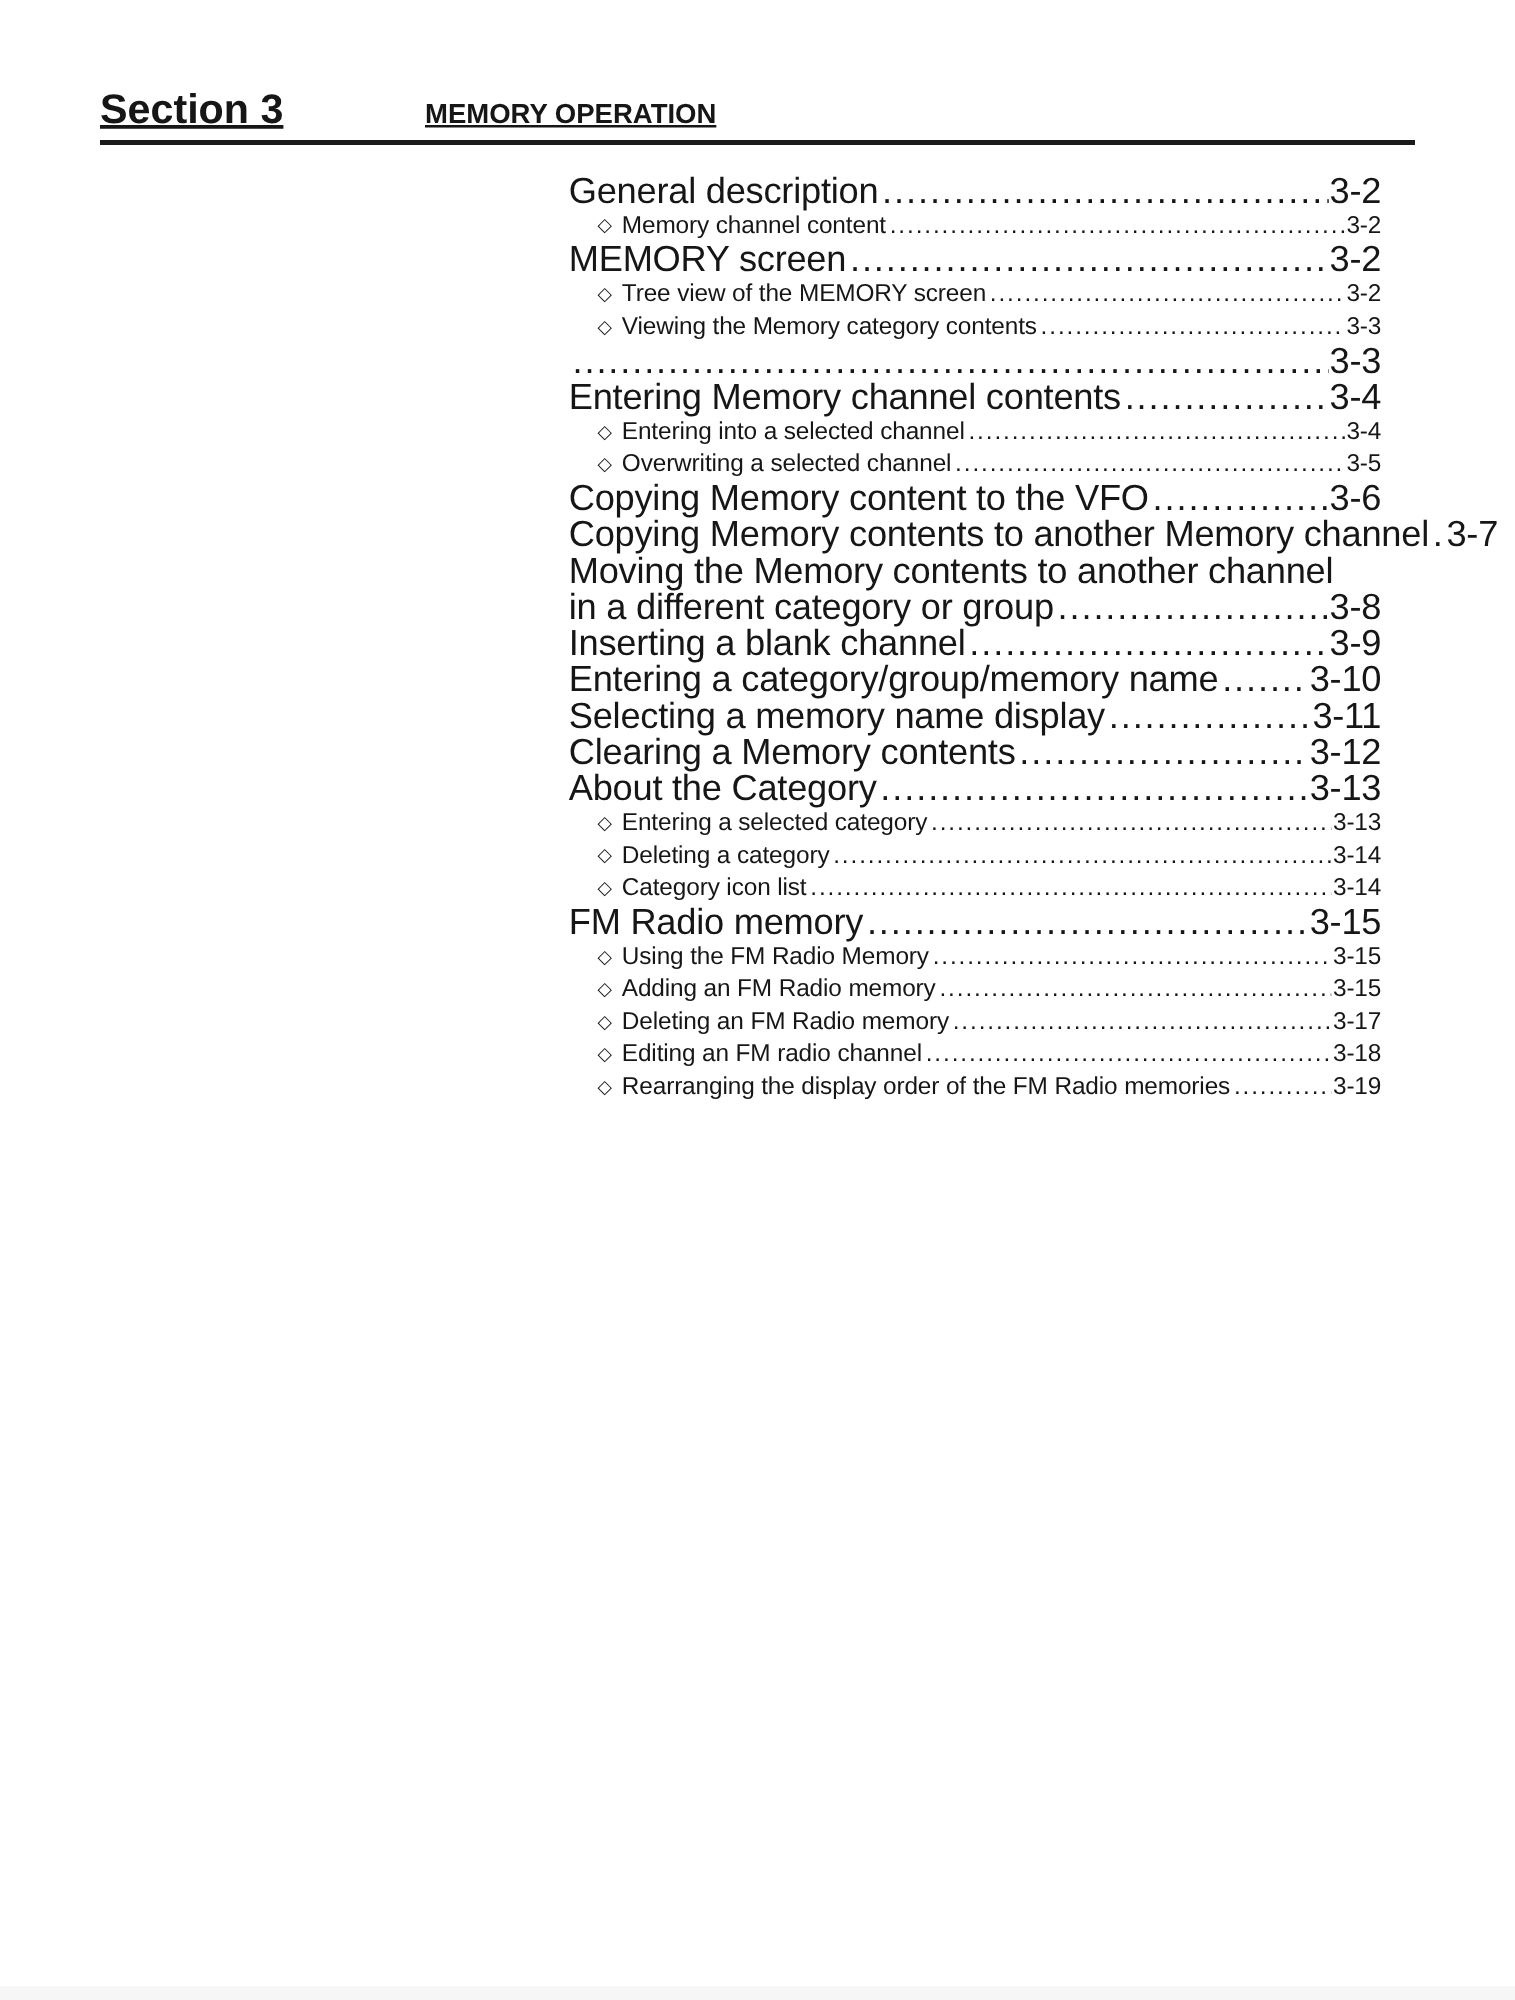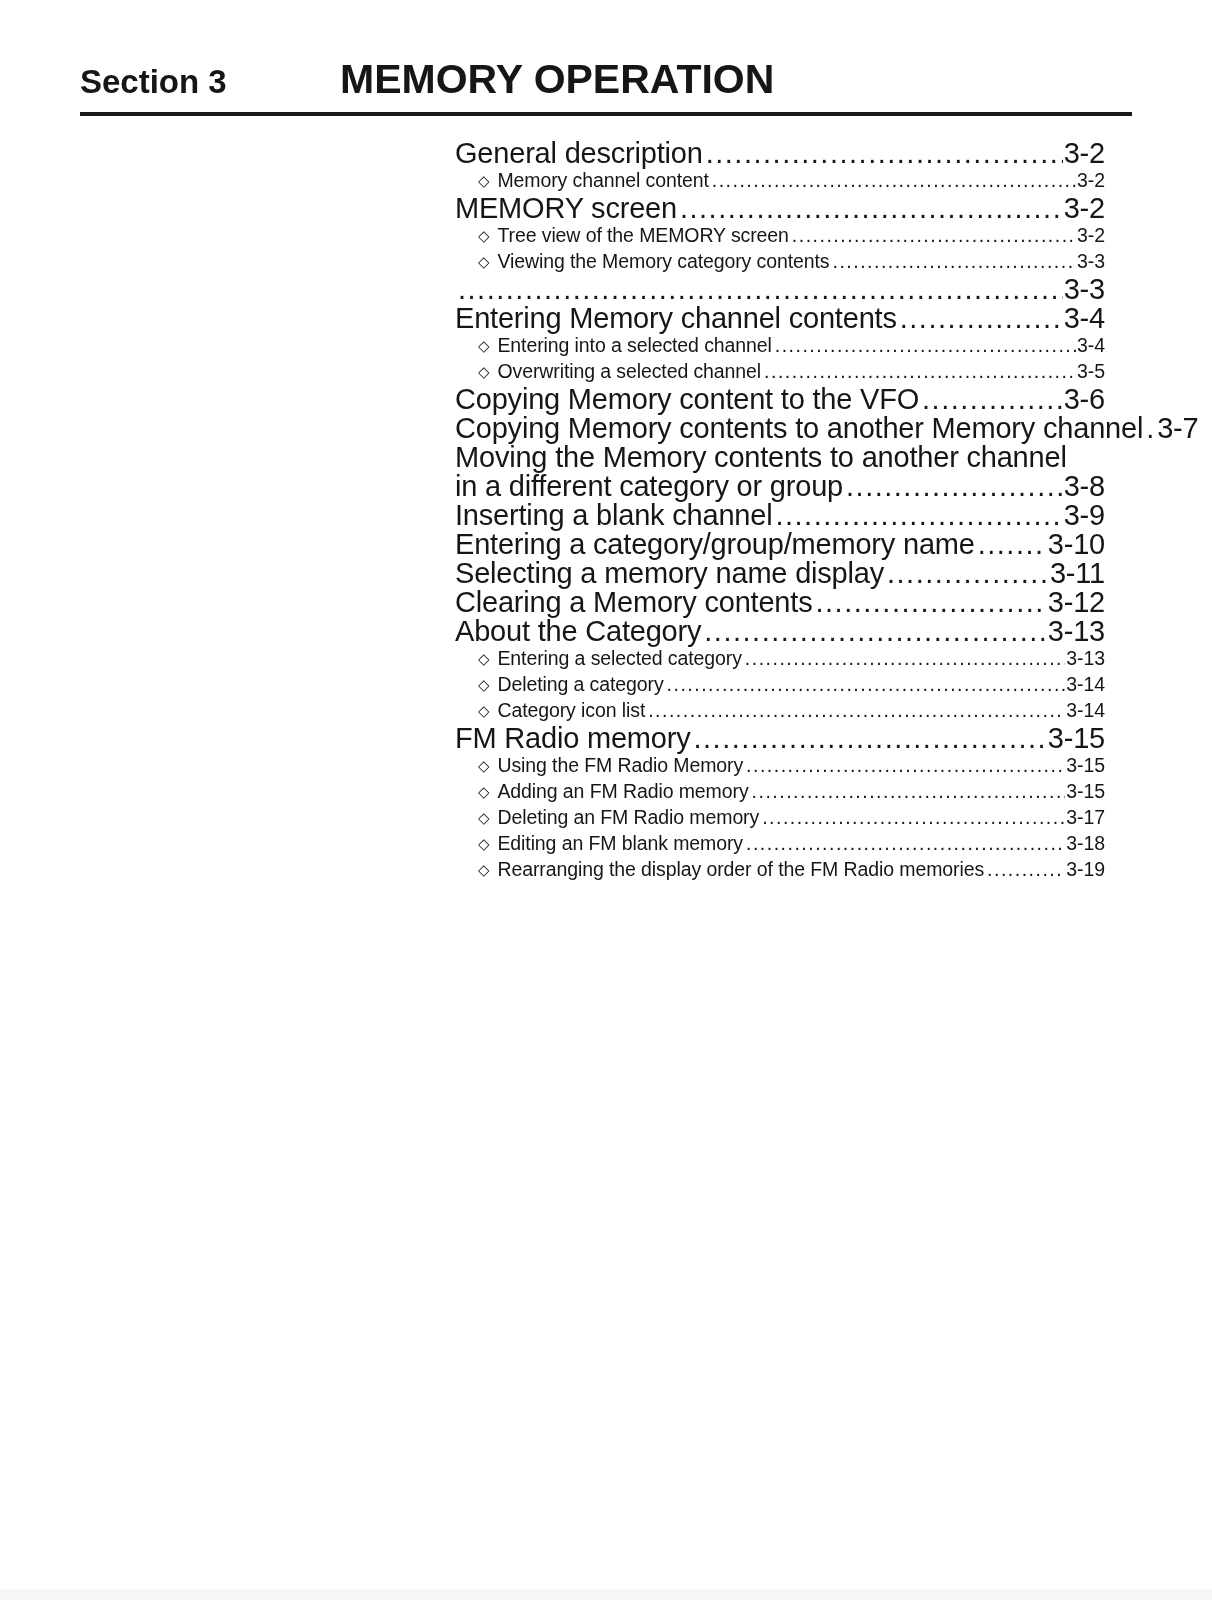--- a/index.html
+++ b/index.html
@@ -9,35 +9,36 @@
     font-family: "Liberation Sans", "DejaVu Sans", sans-serif;
     color: #161616;
     position: relative;
     overflow: hidden;
   }
   .page { position: absolute; inset: 0; }
 
   
   .header {
     position: absolute;
-    left: 80px; top: 56px;
+    left: 80px; top: 68px;
     width: 1052px;
     display: flex;
     align-items: baseline;
+    text-decoration: underline;
   }
   .section-label {
     font-size: 33px;
     font-weight: bold;
     letter-spacing: 0px;
     width: 260px;
     flex: 0 0 260px;
     white-space: nowrap;
   }
   .section-title {
-    font-size: 41px;
+    font-size: 22px;
     font-weight: bold;
     white-space: nowrap;
   }
   .header-rule {
     position: absolute;
     left: 80px; top: 112px;
     width: 1052px;
     height: 4px;
     background: #1a1a1a;
   }
@@ -236,21 +237,21 @@
         <span class="pg">3-15</span>
       </div>
       <div class="toc-row lvl2">
         <span class="bullet">◇</span>
         <span class="label">Deleting an FM Radio memory</span>
         <span class="dots"></span>
         <span class="pg">3-17</span>
       </div>
       <div class="toc-row lvl2">
         <span class="bullet">◇</span>
-        <span class="label">Editing an FM blank memory</span>
+        <span class="label">Editing an FM radio channel</span>
         <span class="dots"></span>
         <span class="pg">3-18</span>
       </div>
       <div class="toc-row lvl2">
         <span class="bullet">◇</span>
         <span class="label">Rearranging the display order of the FM Radio memories</span>
         <span class="dots"></span>
         <span class="pg">3-19</span>
       </div>
     </div>

